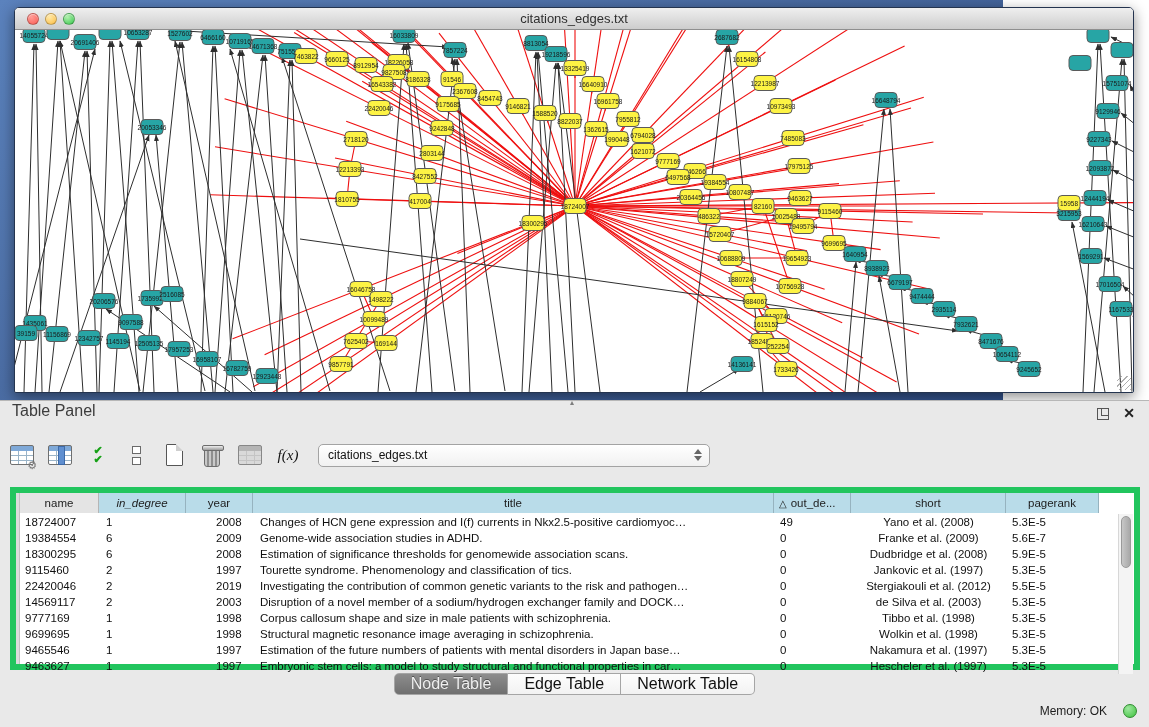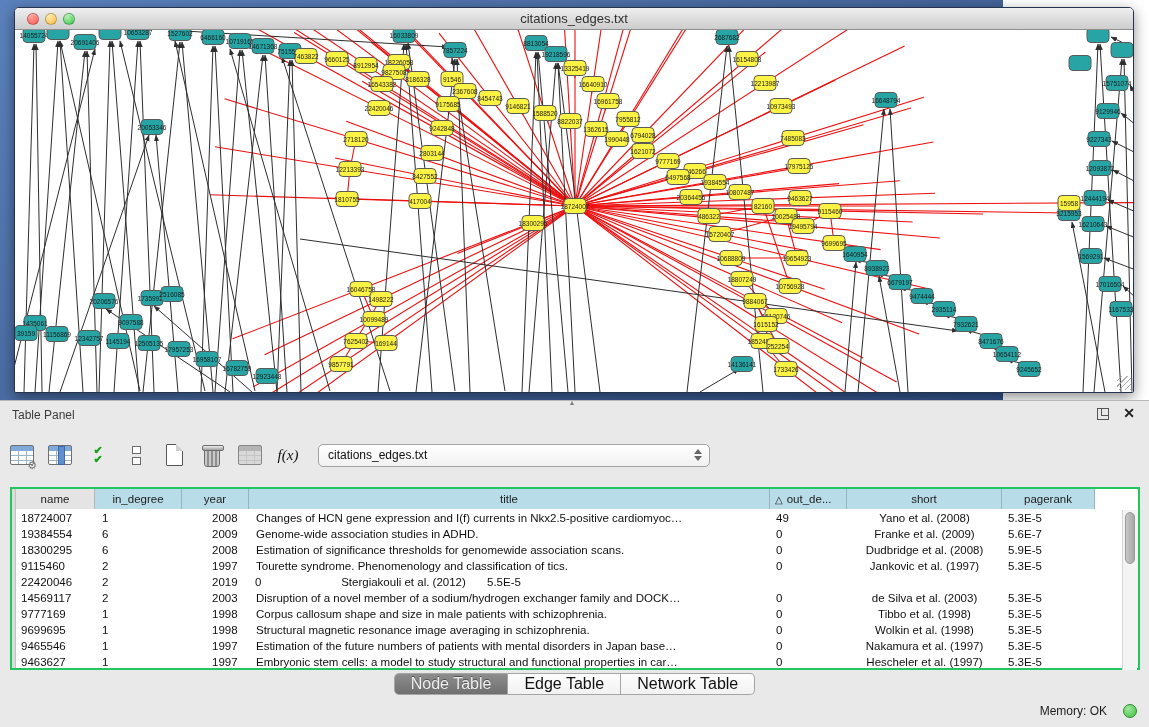--- a/index.html
+++ b/index.html
@@ -23,21 +23,21 @@
   .light.green { background:radial-gradient(circle at 35% 30%, #b4f0b0,#34c84a); }
   #win-title { flex:1; text-align:center; font-size:13px; color:#2f2f2f; }
   #graph-svg { display:block; width:1118px; height:362px; background:#fff; border-radius:0 0 2px 2px; }
   #win-grip { position:absolute; right:2px; bottom:2px; width:14px; height:14px;
     background:repeating-linear-gradient(135deg,transparent 0 3px,#9a9a9a 3px 4px); opacity:.8; }
 
   
   #table-panel { position:absolute; left:0; top:400px; width:1149px; height:327px;
     background:#e9e9e9; border-top:1px solid #b7b7b7; }
   #tp-header { position:relative; height:27px; }
-  #tp-title { position:absolute; left:12px; top:7px; font-size:12px; color:#3c3c3c; }
+  #tp-title { position:absolute; left:12px; top:1px; font-size:16px; color:#3c3c3c; }
   #splitter-caret { position:absolute; left:570px; top:-3px; font-size:8px; color:#7e7e7e; }
   #float-icon { position:absolute; right:40px; top:7px; width:12px; height:12px;
     border:1px solid #555; }
   #float-icon::after { content:""; position:absolute; right:-1px; top:-1px; width:6px; height:6px;
     border:1px solid #555; background:#e9e9e9; }
   #close-icon { position:absolute; right:14px; top:4px; font-size:14px; font-weight:bold; color:#222; }
 
   #tp-toolbar { position:absolute; left:0; top:32px; width:1149px; height:44px;
     display:flex; align-items:center; }
   .tb-icon { width:32px; height:32px; margin-left:6px; display:flex; align-items:center;
@@ -72,21 +72,21 @@
     box-shadow:inset 0 1px 1px rgba(255,255,255,.8); }
   #table-selector-value { margin-left:9px; font-size:12px; color:#111; }
   .spinner { position:absolute; right:7px; top:4px; display:flex; flex-direction:column; gap:2px; }
   .spinner i { display:block; width:0; height:0; border-left:4px solid transparent;
     border-right:4px solid transparent; }
   .spinner .up { border-bottom:5px solid #666; }
   .spinner .dn { border-top:5px solid #666; }
 
   
   #tbl-wrap { position:absolute; left:10px; top:86px; width:1130px; height:183px;
-    background:#fff; border:2px solid #22c55e; }
+    background:#fff; border:6px solid #22c55e; }
   #tbl-rowstrip { position:absolute; left:0; top:0; width:4px; height:100%; background:#dcdcdc;
     border-right:1px solid #c2c2c2; }
   #tbl-head { position:absolute; left:4px; top:0; height:20px; display:flex;
     border-bottom:1px solid #8fa6b0; }
   .hcell { height:20px; font-size:11.5px; color:#1c1c1c; background:#b9dce9;
     border-right:1px solid #96b3bf; display:flex; align-items:center; justify-content:center; }
   .hcell.gray { background:#e4e4e4; border-right:1px solid #b5b5b5; }
   .hcell.sorted { justify-content:flex-start; padding-left:5px; }
   .sort-glyph { margin-right:4px; font-size:10px; }
   #tbl-body { position:absolute; left:4px; top:21px; }
@@ -909,21 +909,21 @@
           </span>
       </div>
     </div>
 
     <div id="tbl-wrap">
       <div id="tbl-rowstrip"></div>
       <div id="tbl-head">
           <div class="hcell c0 gray" style="padding: 0px;">
             <span>name</span>
           </div>
-          <div class="hcell c1" style="padding: 0px;">
+          <div class="hcell c1" style="padding: 0px; font-style: italic;">
             <span>in_degree</span>
           </div>
           <div class="hcell c2" style="padding: 0px;">
             <span>year</span>
           </div>
           <div class="hcell c3" style="padding: 0px;">
             <span>title</span>
           </div>
           <div class="hcell c4 sorted" style="padding: 0px 0px 0px 5px;">
             <span class="sort-glyph">△</span>
@@ -970,20 +970,21 @@
             <div class="tcell c2">1997</div>
             <div class="tcell c3">Tourette syndrome. Phenomenology and classification of tics.</div>
             <div class="tcell c4">0</div>
             <div class="tcell c5">Jankovic et al. (1997)</div>
             <div class="tcell c6">5.3E-5</div>
           </div>
           <div class="trow">
             <div class="tcell c0">22420046</div>
             <div class="tcell c1">2</div>
             <div class="tcell c2">2019</div>
+            <div class="tcell c3">Investigating the contribution of common genetic variants to the risk and pathogen…</div>
             <div class="tcell c4">0</div>
             <div class="tcell c5">Stergiakouli et al. (2012)</div>
             <div class="tcell c6">5.5E-5</div>
           </div>
           <div class="trow">
             <div class="tcell c0">14569117</div>
             <div class="tcell c1">2</div>
             <div class="tcell c2">2003</div>
             <div class="tcell c3">Disruption of a novel member of a sodium/hydrogen exchanger family and DOCK…</div>
             <div class="tcell c4">0</div>

